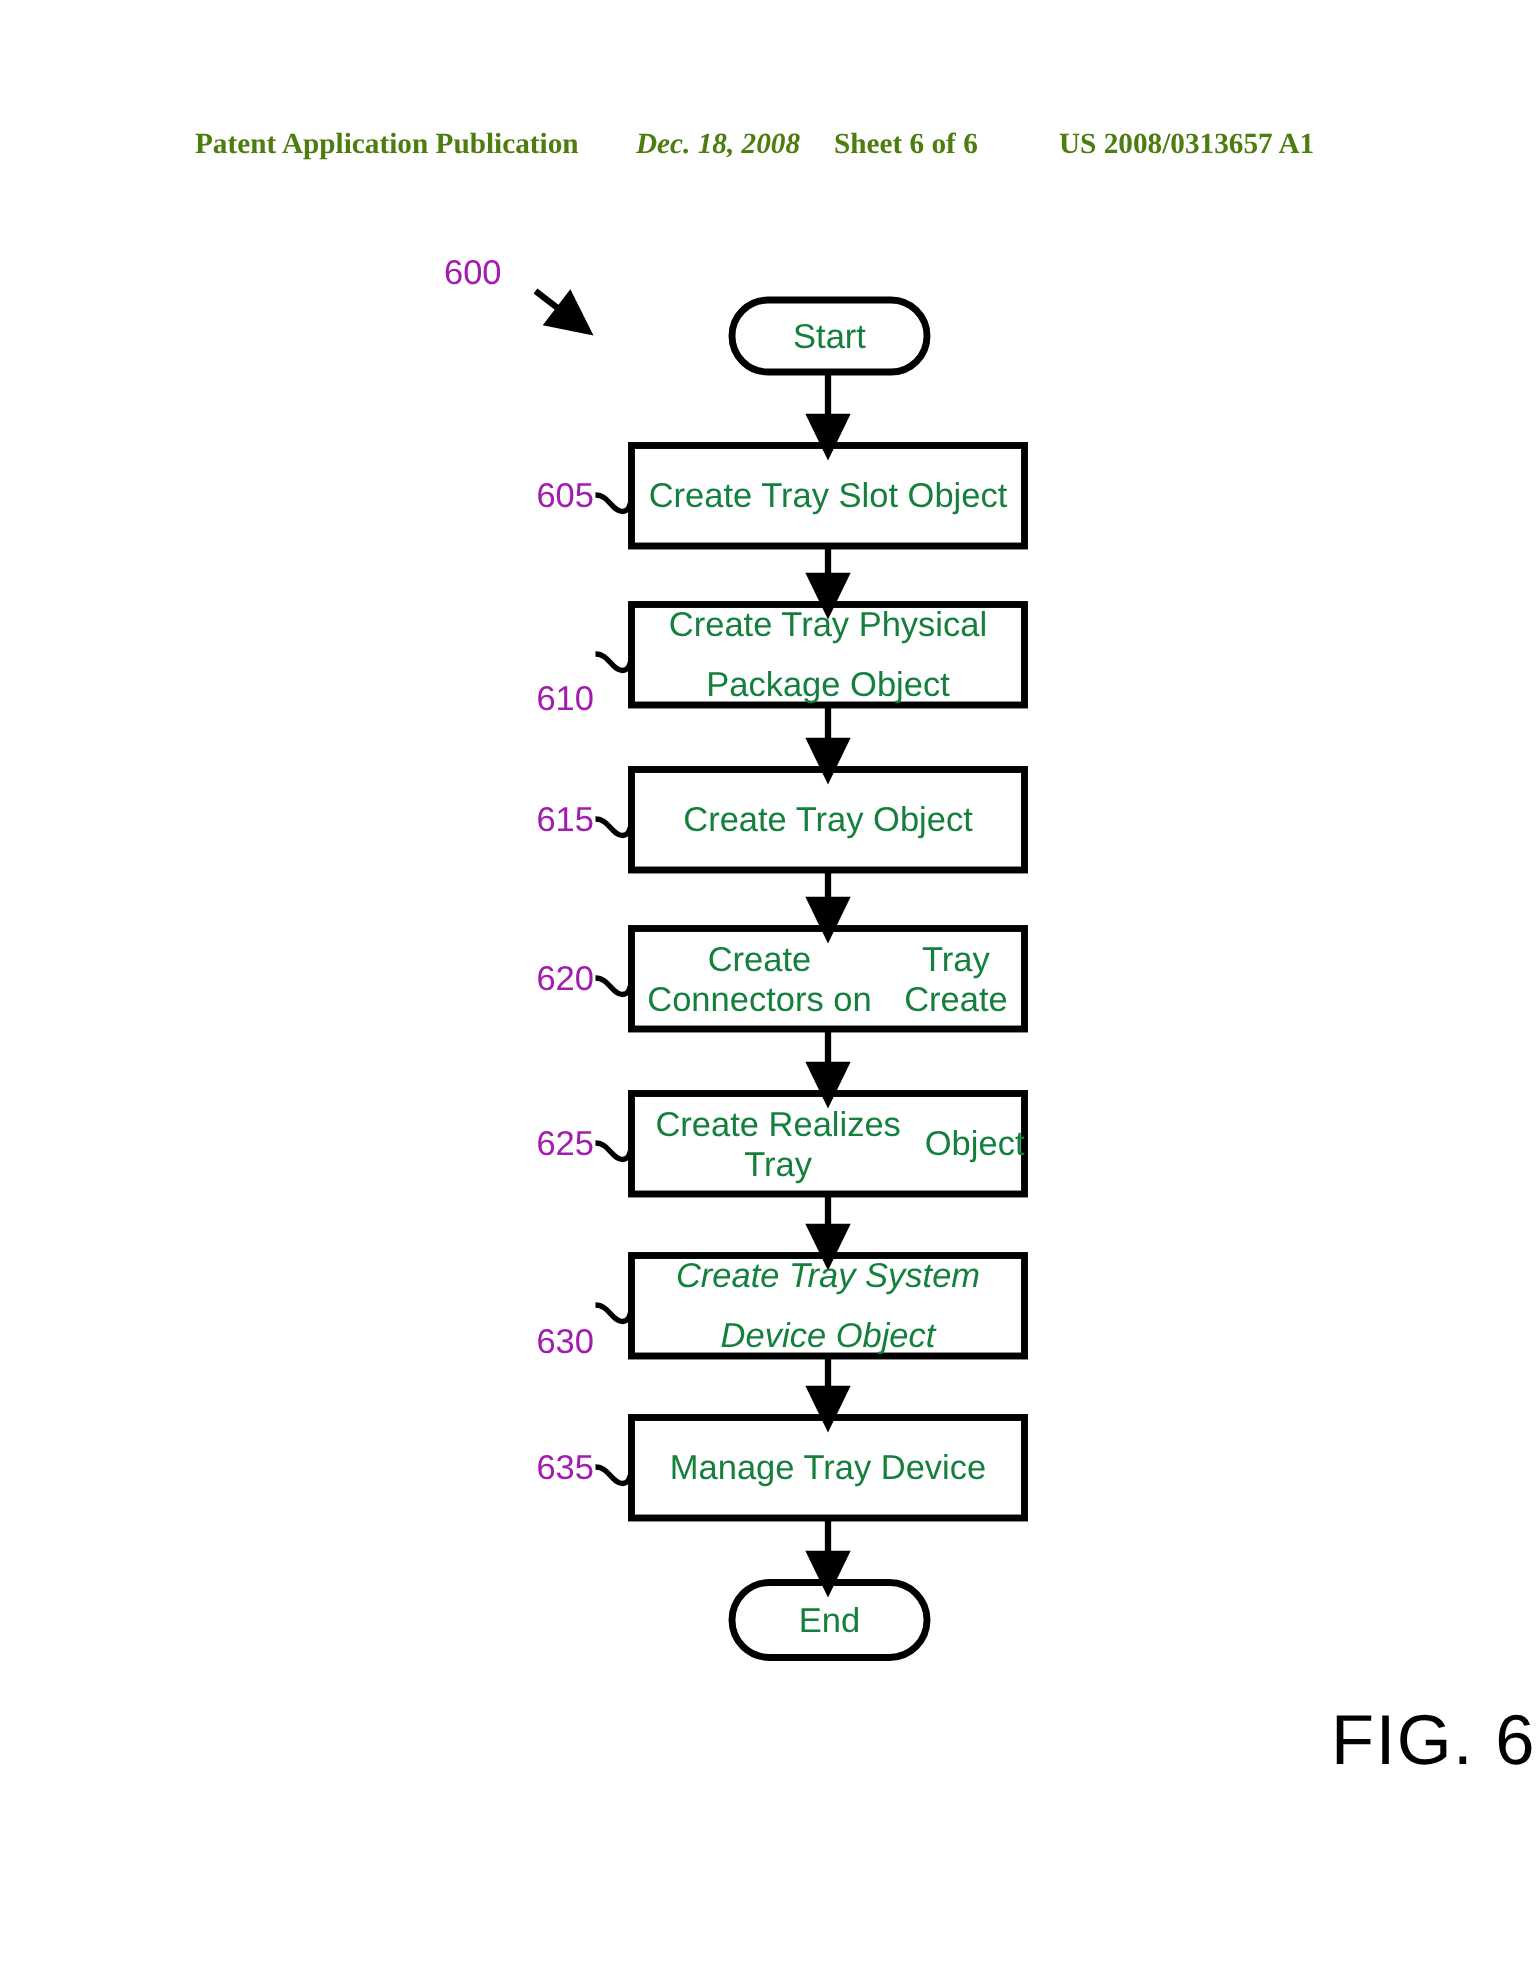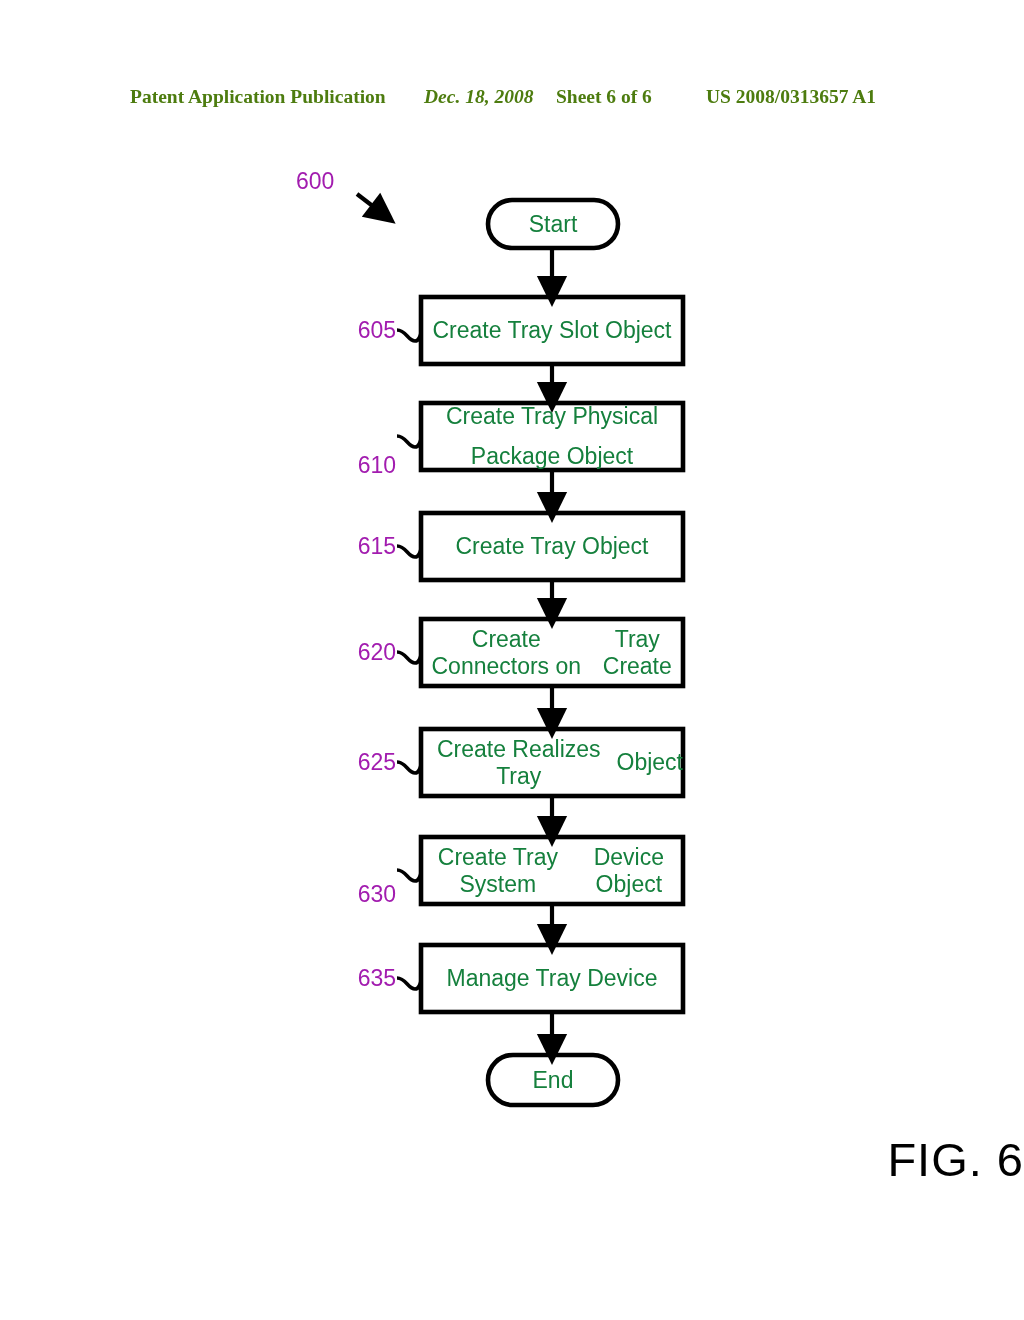--- a/index.html
+++ b/index.html
@@ -182,21 +182,21 @@
   <div class="node-label" style="left:421px; top:619px; width:262px; height:67px; flex-direction:row; justify-content:center;">
     <span>Create Connectors on</span>
     <span>Tray Create</span>
   </div>
 
   <div class="node-label" style="left:421px; top:729px; width:262px; height:67px; justify-content:center;">
     <span>Create Realizes Tray</span>
     <span>Object</span>
   </div>
 
-  <div class="node-label" style="left:421px; top:837px; width:262px; height:67px; flex-direction:row; justify-content:space-between;">
+  <div class="node-label" style="left:421px; top:837px; width:262px; height:67px; flex-direction:column; justify-content:space-between;font-style:italic;">
     <span>Create Tray System</span>
     <span>Device Object</span>
   </div>
 
   <div class="node-label" style="left:421px; top:945px; width:262px; height:67px;">
     <span>Manage Tray Device</span>
   </div>
 
   <div class="node-label" style="left:488px; top:1055px; width:130px; height:50px;">
     <span>End</span>

